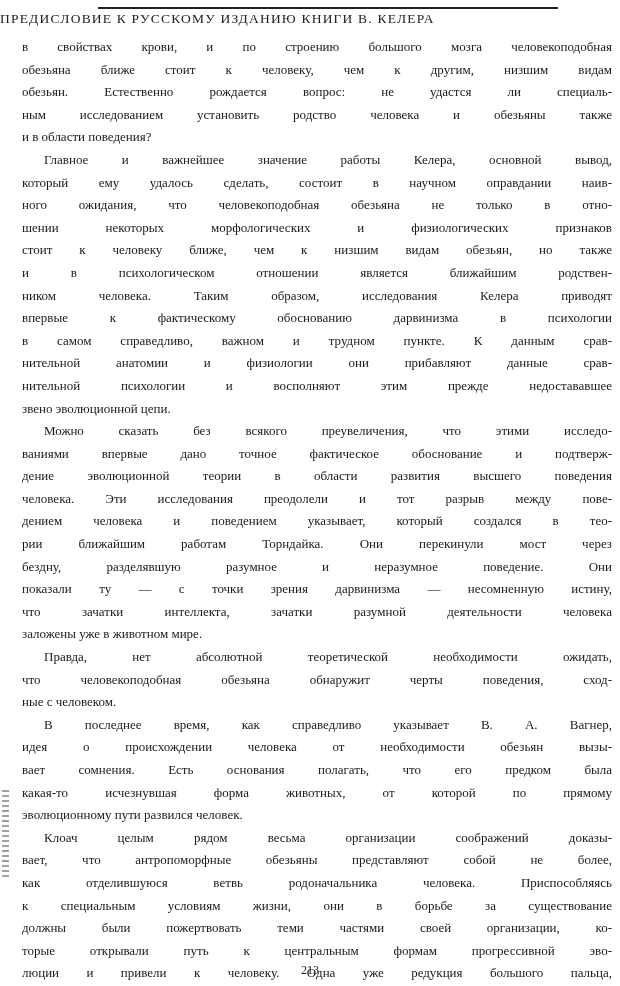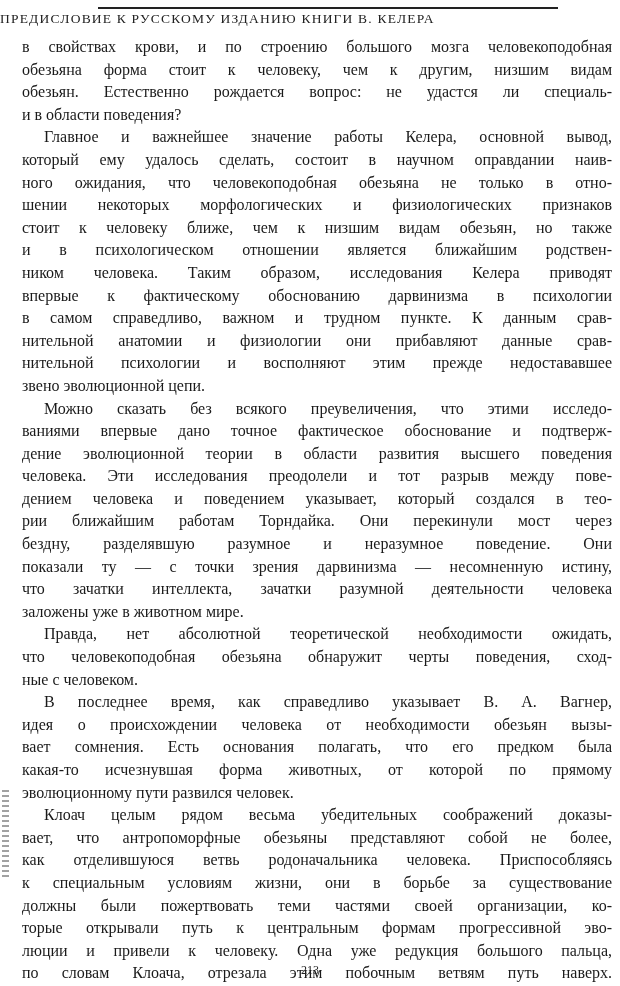--- a/index.html
+++ b/index.html
@@ -2,39 +2,40 @@
 <html><head>
 <meta charset="utf-8">
 <style>
   html, body { margin: 0; padding: 0; background: #ffffff; }
   body { width: 620px; height: 986px; position: relative; overflow: hidden;
          font-family: "Liberation Serif", "DejaVu Serif", serif; color: #1a1a1a; }
   .rule { position: absolute; left: 98px; width: 460px; top: 7px; height: 1.5px; background: #222; }
   .running-head { position: absolute; left: 0; width: 620px; top: 11px; text-align: left;
                   font-size: 13.5px; letter-spacing: 1.2px; text-transform: uppercase; color: #222; }
   .body-text { position: absolute; left: 22px; width: 590px; top: 36px; }
-  .line { display: block; height: 22.6px; line-height: 22.6px; font-size: 16px;
+  .line { display: block; height: 22.6px; line-height: 22.6px; font-size: 13px;
           white-space: nowrap; text-align: justify; text-align-last: justify; }
   .line.indent { padding-left: 22px; }
   .line.last { text-align-last: left; }
   .page-number { position: absolute; left: 0; width: 620px; top: 963px; text-align: center;
                  font-size: 12px; color: #222; }
   .margin-mark { position: absolute; left: 2px; top: 790px; width: 7px; height: 90px;
                  background: repeating-linear-gradient(180deg, #555 0 2px, transparent 2px 5px); opacity: .55; }
 </style>
 </head>
 <body>
 
 <div class="rule"></div>
 <div class="running-head">Предисловие к русскому изданию книги В. Келера</div>
 
 <div class="body-text" id="body-text">
     <span class="line">в свойствах крови, и по строению большого мозга человекоподобная</span>
-    <span class="line">обезьяна форма стоит к человеку, чем к другим, низшим видам</span>
+    <span class="line">обезьяна ближе стоит к человеку, чем к другим, низшим видам</span>
     <span class="line">обезьян. Естественно рождается вопрос: не удастся ли специаль-</span>
+    <span class="line">ным исследованием установить родство человека и обезьяны также</span>
     <span class="line last">и в области поведения?</span>
     <span class="line indent">Главное и важнейшее значение работы Келера, основной вывод,</span>
     <span class="line">который ему удалось сделать, состоит в научном оправдании наив-</span>
     <span class="line">ного ожидания, что человекоподобная обезьяна не только в отно-</span>
     <span class="line">шении некоторых морфологических и физиологических признаков</span>
     <span class="line">стоит к человеку ближе, чем к низшим видам обезьян, но также</span>
     <span class="line">и в психологическом отношении является ближайшим родствен-</span>
     <span class="line">ником человека. Таким образом, исследования Келера приводят</span>
     <span class="line">впервые к фактическому обоснованию дарвинизма в психологии</span>
     <span class="line">в самом справедливо, важном и трудном пункте. К данным срав-</span>
@@ -52,21 +53,21 @@
     <span class="line">что зачатки интеллекта, зачатки разумной деятельности человека</span>
     <span class="line last">заложены уже в животном мире.</span>
     <span class="line indent">Правда, нет абсолютной теоретической необходимости ожидать,</span>
     <span class="line">что человекоподобная обезьяна обнаружит черты поведения, сход-</span>
     <span class="line last">ные с человеком.</span>
     <span class="line indent">В последнее время, как справедливо указывает В. А. Вагнер,</span>
     <span class="line">идея о происхождении человека от необходимости обезьян вызы-</span>
     <span class="line">вает сомнения. Есть основания полагать, что его предком была</span>
     <span class="line">какая-то исчезнувшая форма животных, от которой по прямому</span>
     <span class="line last">эволюционному пути развился человек.</span>
-    <span class="line indent">Клоач целым рядом весьма убедительных соображений доказы-</span>
+    <span class="line indent">Клоач целым рядом весьма организации соображений доказы-</span>
     <span class="line">вает, что антропоморфные обезьяны представляют собой не более,</span>
     <span class="line">как отделившуюся ветвь родоначальника человека. Приспособляясь</span>
     <span class="line">к специальным условиям жизни, они в борьбе за существование</span>
     <span class="line">должны были пожертвовать теми частями своей организации, ко-</span>
     <span class="line">торые открывали путь к центральным формам прогрессивной эво-</span>
     <span class="line">люции и привели к человеку. Одна уже редукция большого пальца,</span>
     <span class="line">по словам Клоача, отрезала этим побочным ветвям путь наверх.</span>
   </div>
 
 <div class="margin-mark"></div>

